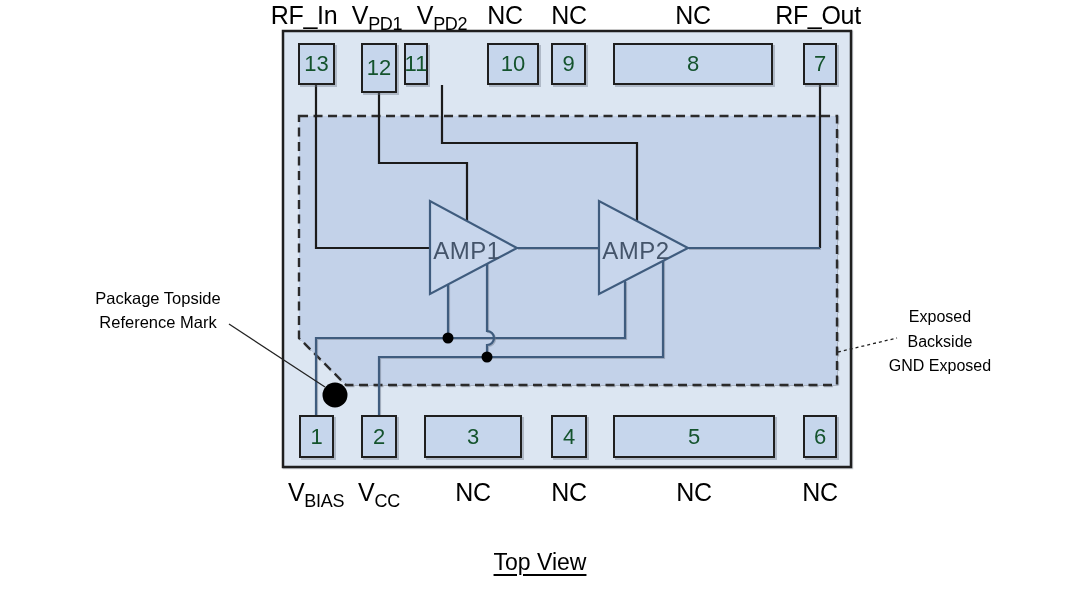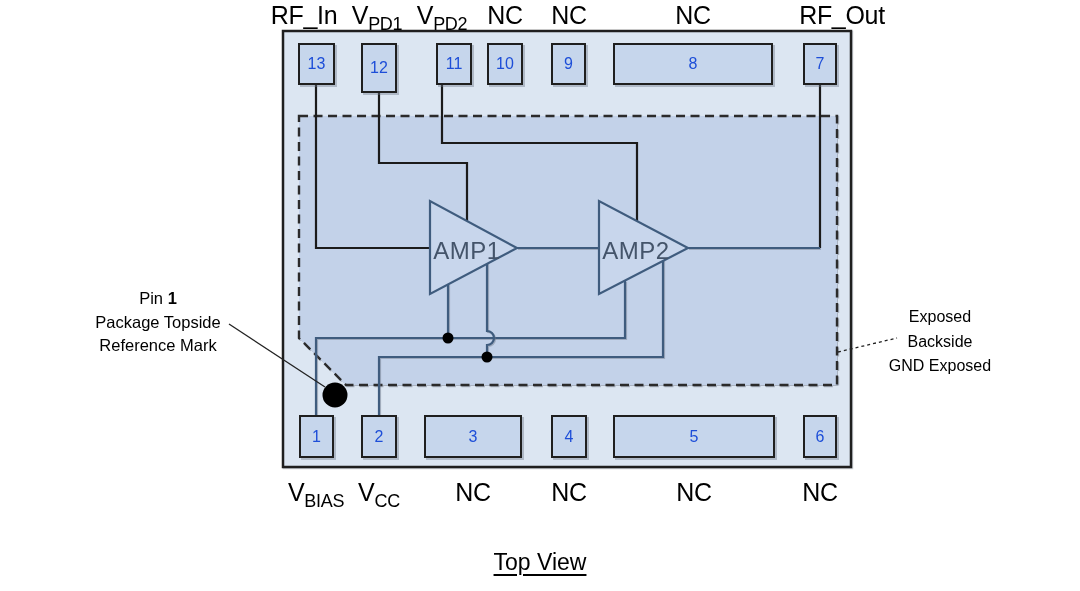--- a/index.html
+++ b/index.html
@@ -13,21 +13,21 @@
   .paddle{fill:var(--paddle-fill,#c3d2e9);stroke:var(--paddle-stroke,#2b2b2b);stroke-width:2.4;stroke-dasharray:9 5.5;filter:drop-shadow(1.5px 1.5px 0 rgba(110,120,136,.45));}
   .wsig{fill:none;stroke:var(--wire-signal,#1b1b1b);stroke-width:2.2;}
   .wbias{fill:none;stroke:var(--wire-bias,#3f5c7e);stroke-width:2.2;filter:drop-shadow(1.2px 1.2px 0 rgba(110,120,136,.45));}
   .amp{fill:var(--amp-fill,#c8d6ec);stroke:var(--amp-stroke,#3f5c7e);stroke-width:2.2;}
   .dot{fill:#000;stroke:none;}
   .leader{fill:none;stroke:#222;stroke-width:1.3;}
   .leader.dashed{stroke-dasharray:3 3;}
   .pin{
     position:absolute;box-sizing:border-box;border:2px solid var(--package-stroke,#1f1f1f);
     background:var(--pin-fill,#c6d6ec);display:flex;align-items:center;justify-content:center;
-    font-size:16px;color:#1d4ed8;box-shadow:2px 2px 0 rgba(108,118,134,.4);
+    font-size:22px;color:#14532d;box-shadow:2px 2px 0 rgba(108,118,134,.4);
   }
   .plabel{
     position:absolute;transform:translateX(-50%);font-size:25px;letter-spacing:-.3px;
     white-space:nowrap;color:var(--text,#000);line-height:28px;
   }
   .plabel sub{font-size:18px;line-height:0;letter-spacing:-.3px;}
   .amp-label{
     position:absolute;transform:translate(-50%,-50%);font-size:24px;letter-spacing:.5px;
     color:var(--amp-text,#44546a);white-space:nowrap;
   }
@@ -70,53 +70,52 @@
     <circle class="dot" cx="487" cy="357" r="5.5"></circle>
 
     <circle class="dot" cx="335" cy="395" r="12.5"></circle>
 
     <path class="leader" d="M229 324 L325 387"></path>
     <path class="leader dashed" d="M838 352 L897 338"></path>
   </svg>
 
   <div class="pin" style="left:298px;top:43px;width:37px;height:42px;">13</div>
   <div class="pin" style="left:361px;top:43px;width:36px;height:50px;">12</div>
-  <div class="pin" style="left:436px;top:43px;width:36px;height:42px;">11</div>
-  <div class="pin" style="left:487px;top:43px;width:36px;height:42px;">10</div>
+  <div class="pin" style="left:404px;top:43px;width:24px;height:42px;">11</div>
+  <div class="pin" style="left:487px;top:43px;width:52px;height:42px;">10</div>
   <div class="pin" style="left:551px;top:43px;width:35px;height:42px;">9</div>
   <div class="pin" style="left:613px;top:43px;width:160px;height:42px;">8</div>
   <div class="pin" style="left:803px;top:43px;width:34px;height:42px;">7</div>
 
   <div class="pin" style="left:299px;top:415px;width:35px;height:43px;">1</div>
   <div class="pin" style="left:361px;top:415px;width:36px;height:43px;">2</div>
   <div class="pin" style="left:424px;top:415px;width:98px;height:43px;">3</div>
   <div class="pin" style="left:551px;top:415px;width:36px;height:43px;">4</div>
   <div class="pin" style="left:613px;top:415px;width:162px;height:43px;">5</div>
   <div class="pin" style="left:803px;top:415px;width:34px;height:43px;">6</div>
 
   <div class="plabel" style="left:304px;top:1px;"><span>RF_In</span><sub></sub></div>
   <div class="plabel" style="left:377px;top:1px;"><span>V</span><sub>PD1</sub></div>
   <div class="plabel" style="left:442px;top:1px;"><span>V</span><sub>PD2</sub></div>
   <div class="plabel" style="left:505px;top:1px;"><span>NC</span><sub></sub></div>
   <div class="plabel" style="left:569px;top:1px;"><span>NC</span><sub></sub></div>
   <div class="plabel" style="left:693px;top:1px;"><span>NC</span><sub></sub></div>
-  <div class="plabel" style="left:818px;top:1px;margin-left:24px;"><span>RF_Out</span><sub></sub></div>
+  <div class="plabel" style="left:818px;top:1px;"><span>RF_Out</span><sub></sub></div>
 
   <div class="plabel" style="left:316px;top:478px;"><span>V</span><sub>BIAS</sub></div>
   <div class="plabel" style="left:379px;top:478px;"><span>V</span><sub>CC</sub></div>
   <div class="plabel" style="left:473px;top:478px;"><span>NC</span><sub></sub></div>
   <div class="plabel" style="left:569px;top:478px;"><span>NC</span><sub></sub></div>
   <div class="plabel" style="left:694px;top:478px;"><span>NC</span><sub></sub></div>
   <div class="plabel" style="left:820px;top:478px;"><span>NC</span><sub></sub></div>
 
   <div class="amp-label" style="left:467px;top:251px;">AMP1</div>
   <div class="amp-label" style="left:636px;top:251px;">AMP2</div>
 
   <div class="ann left" style="left:158px;top:287px;">
-    <div><span>Pin</span> <b>1</b></div>
     <div>Package Topside</div>
     <div>Reference Mark</div>
   </div>
 
   <div class="ann right" style="left:940px;top:305px;">
     <div>Exposed</div>
     <div>Backside</div>
     <div>GND Exposed</div>
   </div>
 

